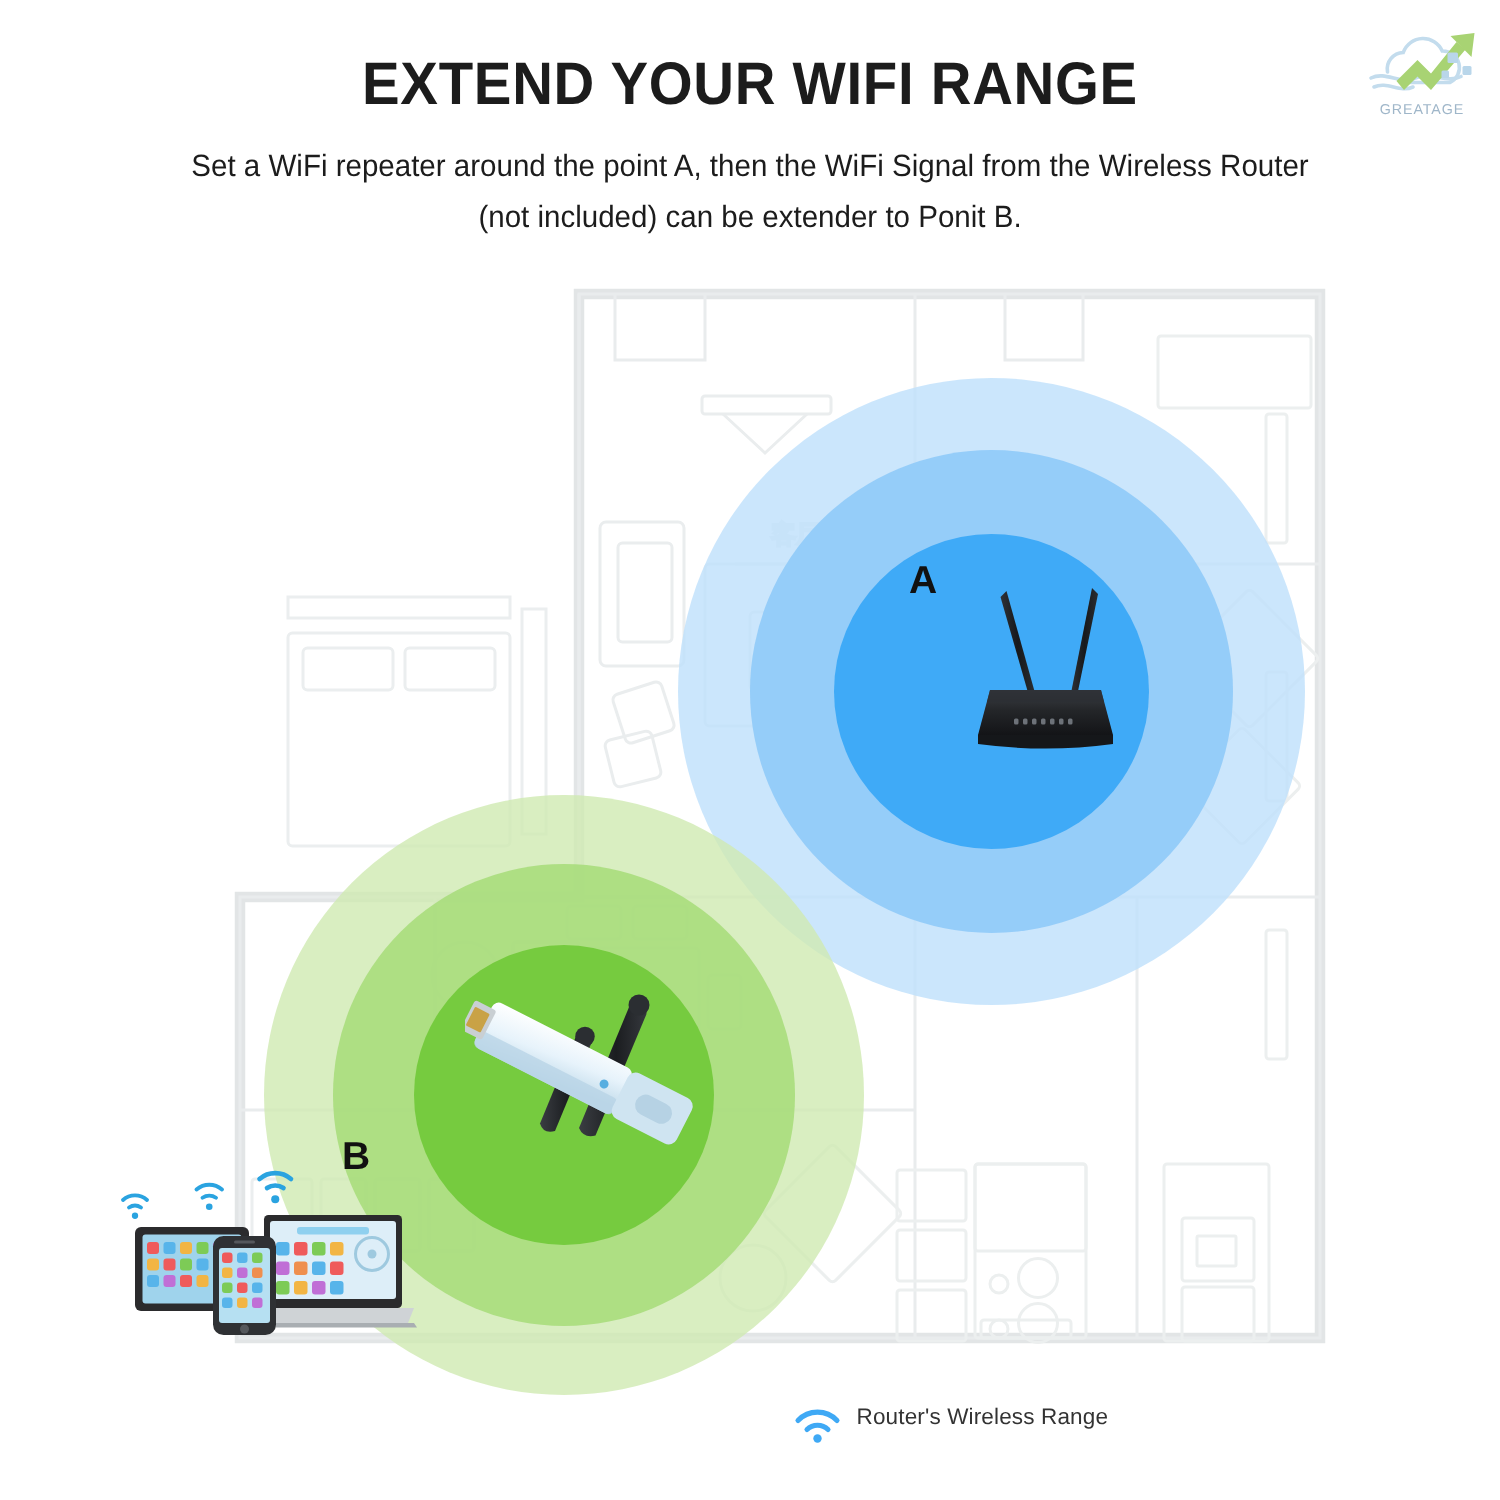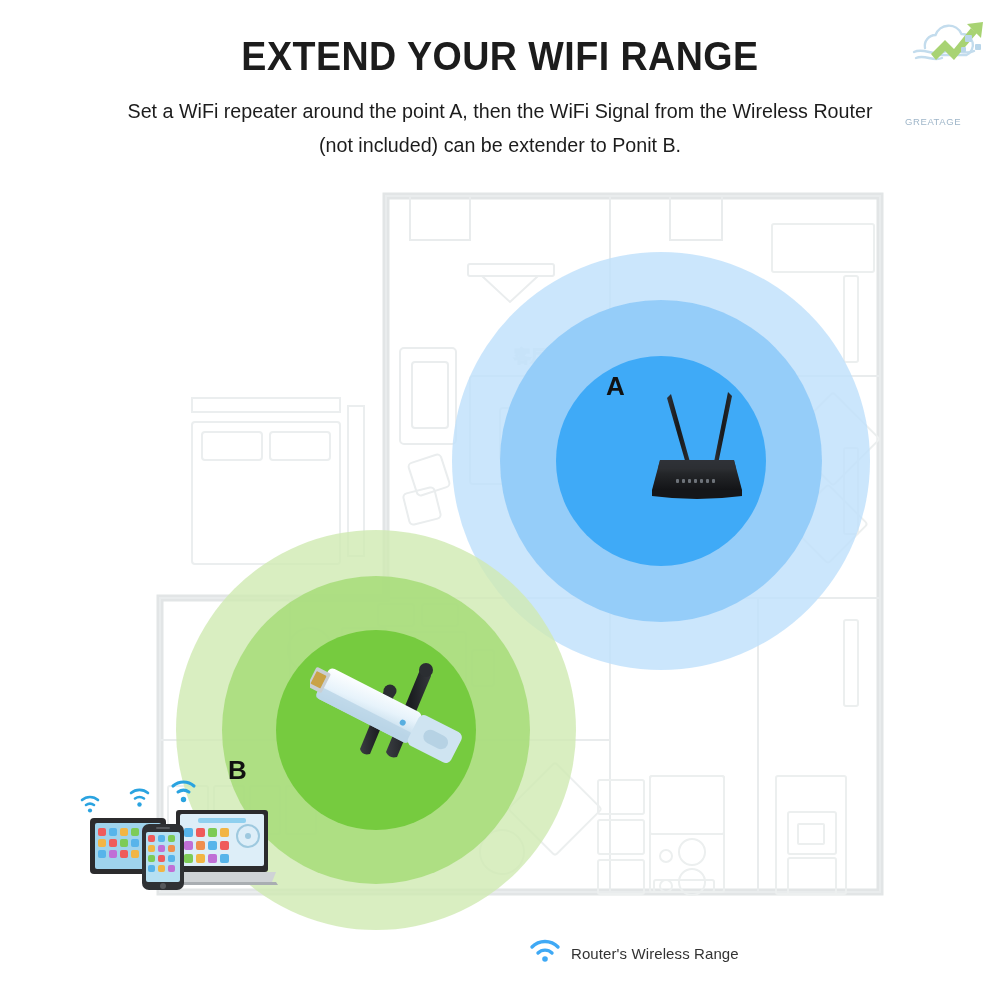--- a/index.html
+++ b/index.html
@@ -20,22 +20,22 @@
   .subtitle{
     position:absolute;left:40px;top:94px;width:920px;text-align:center;
     font-size:20.5px;color:#1c1c1c;line-height:34px;
     transform:scaleX(.96);transform-origin:50% 50%;
   }
 
   
   .logo{position:absolute;left:905px;top:18px;width:86px;height:66px;}
   .logo svg{display:block;}
   .logo-word{
-    position:absolute;left:0;top:50px;width:86px;text-align:left;
-    font-size:9.5px;letter-spacing:.6px;color:#9fb6c9;margin-top:48px;
+    position:absolute;left:0;top:50px;width:86px;text-align:center;
+    font-size:9.5px;letter-spacing:.6px;color:#9fb6c9;
   }
 
   
   .floorplan{position:absolute;left:110px;top:180px;width:790px;height:730px;}
   .floorplan svg{display:block;}
 
   
   .ring{position:absolute;border-radius:50%;}
   .blue-r3{left:452px;top:252px;width:418px;height:418px;background:#bfe0fb;opacity:.82;}
   .blue-r2{left:500px;top:300px;width:322px;height:322px;background:#8fcaf8;opacity:.9;}
@@ -50,21 +50,21 @@
   .pt-b{left:228px;top:755px;}
 
   
   .router{position:absolute;left:630px;top:378px;width:130px;height:128px;}
   .adapter{position:absolute;left:310px;top:650px;width:170px;height:125px;}
   .devcluster{position:absolute;left:78px;top:780px;width:200px;height:110px;}
   .router svg,.adapter svg,.devcluster svg{display:block;}
 
   
   .legend{position:absolute;left:528px;top:932px;height:34px;display:flex;align-items:center;}
-  .legend-item{display:flex;align-items:flex-end;margin-right:26px;}
+  .legend-item{display:flex;align-items:flex-start;margin-right:26px;}
   .legend-item .wifi-ico{width:34px;height:26px;margin-right:9px;flex:0 0 auto;}
   .legend-item .lbl{font-size:15px;color:#333;white-space:nowrap;letter-spacing:.1px;}
 </style>
 </head>
 <body>
 
 <div class="stage">
 
   <div class="logo">
     <svg width="86" height="52" viewBox="0 0 86 52">

